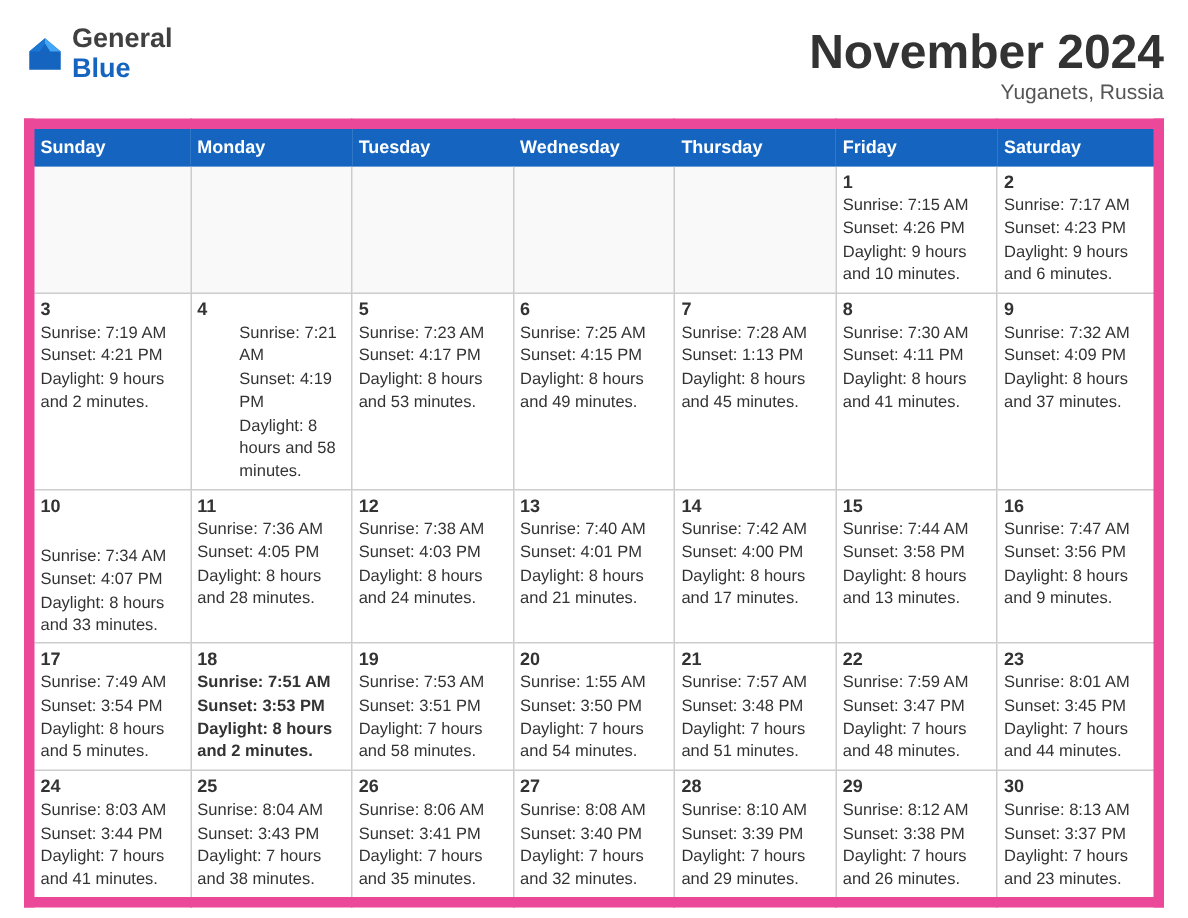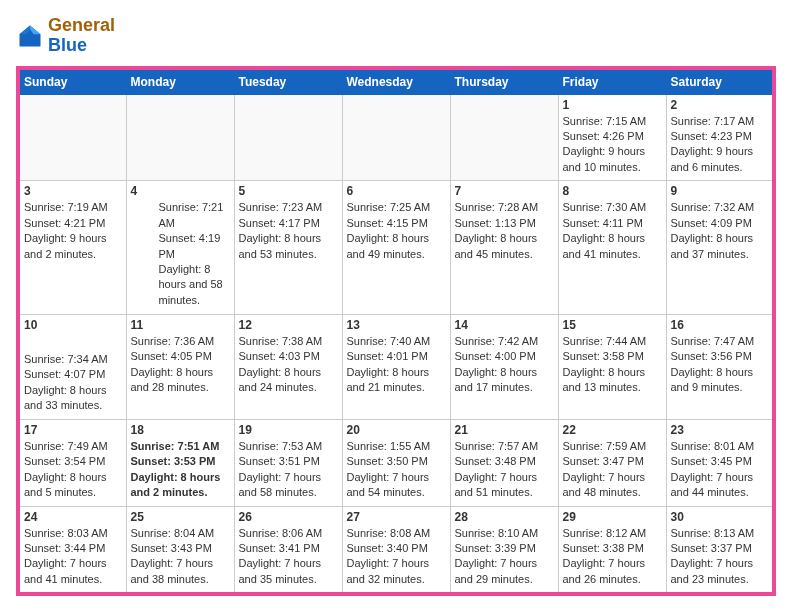--- a/index.html
+++ b/index.html
@@ -26,41 +26,41 @@
     .logo {
       display: flex;
       align-items: center;
       gap: 4px;
     }
     .logo-text {
       font-size: 18px;
       font-weight: bold;
       line-height: 1.1;
     }
-    .logo-general { color: #a16207; }
+    .logo-general { color: #404040; }
     .logo-blue { color: #1565c0; }
     .logo-icon {
       width: 28px;
       height: 28px;
     }
     .title-block {
       text-align: right;
     }
     .month-title {
       font-size: 32px;
       font-weight: bold;
       color: #333;
     }
     .location {
       font-size: 14px;
       color: #555;
     }
     .calendar {
       flex: 1;
-      border: 4px solid #ec4899;
+      border: 7px solid #ec4899;
       border-collapse: collapse;
       width: 100%;
       table-layout: fixed;
     }
     .calendar th {
       background: #1565c0;
       color: #fff;
       font-size: 12px;
       font-weight: bold;
       padding: 5px 4px;
@@ -103,20 +103,24 @@
       <svg class="logo-icon" viewBox="0 0 32 32" xmlns="http://www.w3.org/2000/svg">
         <polygon points="16,4 28,14 28,28 4,28 4,14" fill="#1565c0"></polygon>
         <polygon points="16,4 28,14 20,14 16,8" fill="#42a5f5"></polygon>
         <polygon points="16,4 4,14 12,14 16,8" fill="#1976d2"></polygon>
       </svg>
       <div class="logo-text">
         <span class="logo-general">General</span><br>
         <span class="logo-blue">Blue</span>
       </div>
     </div>
+    <div class="title-block">
+      <div class="month-title">November 2024</div>
+      <div class="location">Yuganets, Russia</div>
+    </div>
   </div>
 
   <table class="calendar">
     <thead>
       <tr>
         <th>Sunday</th>
         <th>Monday</th>
         <th>Tuesday</th>
         <th>Wednesday</th>
         <th>Thursday</th>

